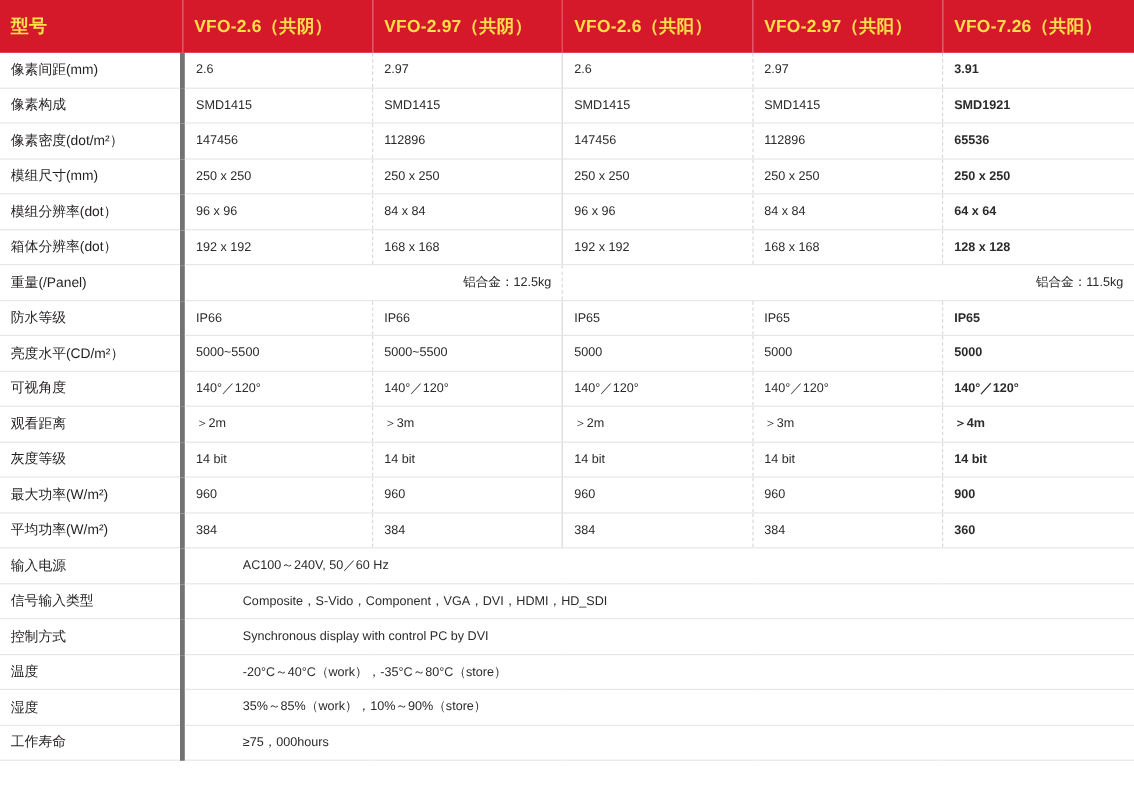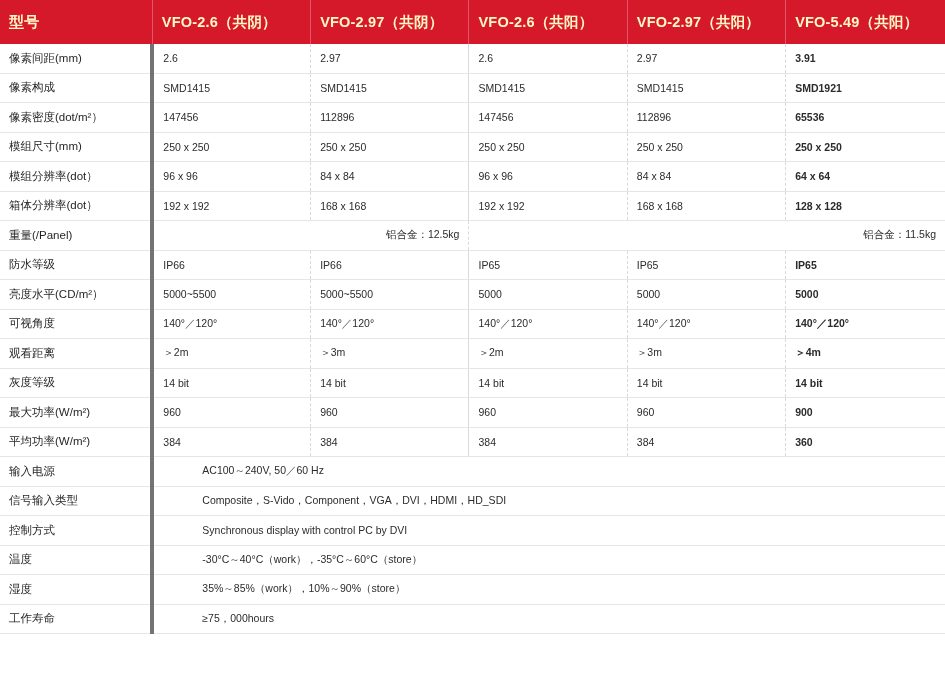--- a/index.html
+++ b/index.html
@@ -18,21 +18,21 @@
     border-collapse: collapse;
     width: 945px;
     table-layout: fixed;
   }
   table.spec col.c-label { width: 152px; }
   table.spec col.c-val   { width: 158px; }
   table.spec col.c-val-l { width: 159px; }
 
   thead th {
     background: #d6182b;
-    color: #fef9c3;
+    color: #fde047;
     font-size: 14.5px;
     font-weight: bold;
     text-align: left;
     padding: 10px 9px;
     height: 24px;
     border-right: 1px solid #e0556a;
     letter-spacing: .2px;
   }
   thead th:last-child { border-right: none; }
   thead th.th-model { font-size: 15px; }
@@ -83,21 +83,21 @@
       <col class="c-val">
       <col class="c-val-l">
     </colgroup>
     <thead>
       <tr>
         <th class="th-model">型号</th>
         <th>VFO-2.6（共阴）</th>
         <th>VFO-2.97（共阴）</th>
         <th>VFO-2.6（共阳）</th>
         <th>VFO-2.97（共阳）</th>
-        <th>VFO-5.49（共阳）</th>
+        <th>VFO-7.26（共阳）</th>
       </tr>
     </thead>
     <tbody id="spec-body">
         <tr>
           <td class="label">像素间距(mm)</td>
           <td class="val">2.6</td>
           <td class="val solid-edge">2.97</td>
           <td class="val">2.6</td>
           <td class="val">2.97</td>
           <td class="val last">3.91</td>
@@ -210,21 +210,21 @@
         <tr>
           <td class="label">信号输入类型</td>
           <td class="full" colspan="5">Composite，S-Vido，Component，VGA，DVI，HDMI，HD_SDI</td>
         </tr>
         <tr>
           <td class="label">控制方式</td>
           <td class="full" colspan="5">Synchronous display with control PC by DVI</td>
         </tr>
         <tr>
           <td class="label">温度</td>
-          <td class="full" colspan="5">-30°C～40°C（work），-35°C～60°C（store）</td>
+          <td class="full" colspan="5">-20°C～40°C（work），-35°C～80°C（store）</td>
         </tr>
         <tr>
           <td class="label">湿度</td>
           <td class="full" colspan="5">35%～85%（work），10%～90%（store）</td>
         </tr>
         <tr>
           <td class="label">工作寿命</td>
           <td class="full" colspan="5">≥75，000hours</td>
         </tr>
       </tbody>

